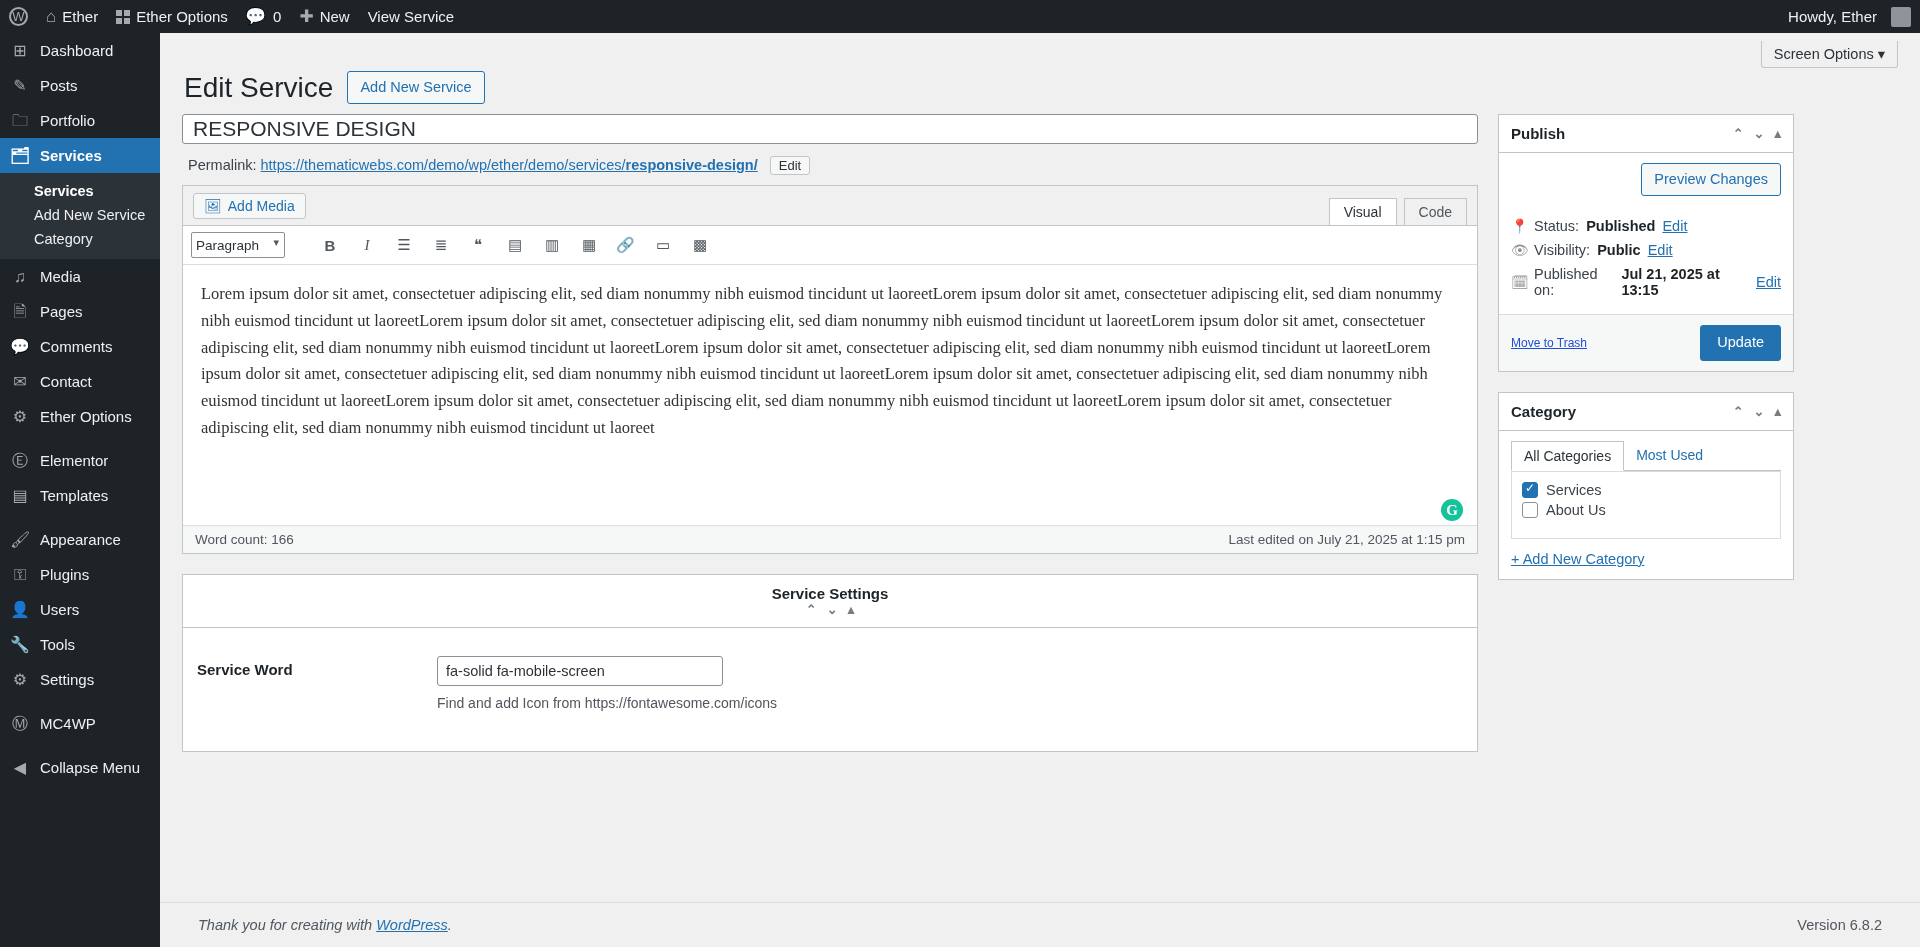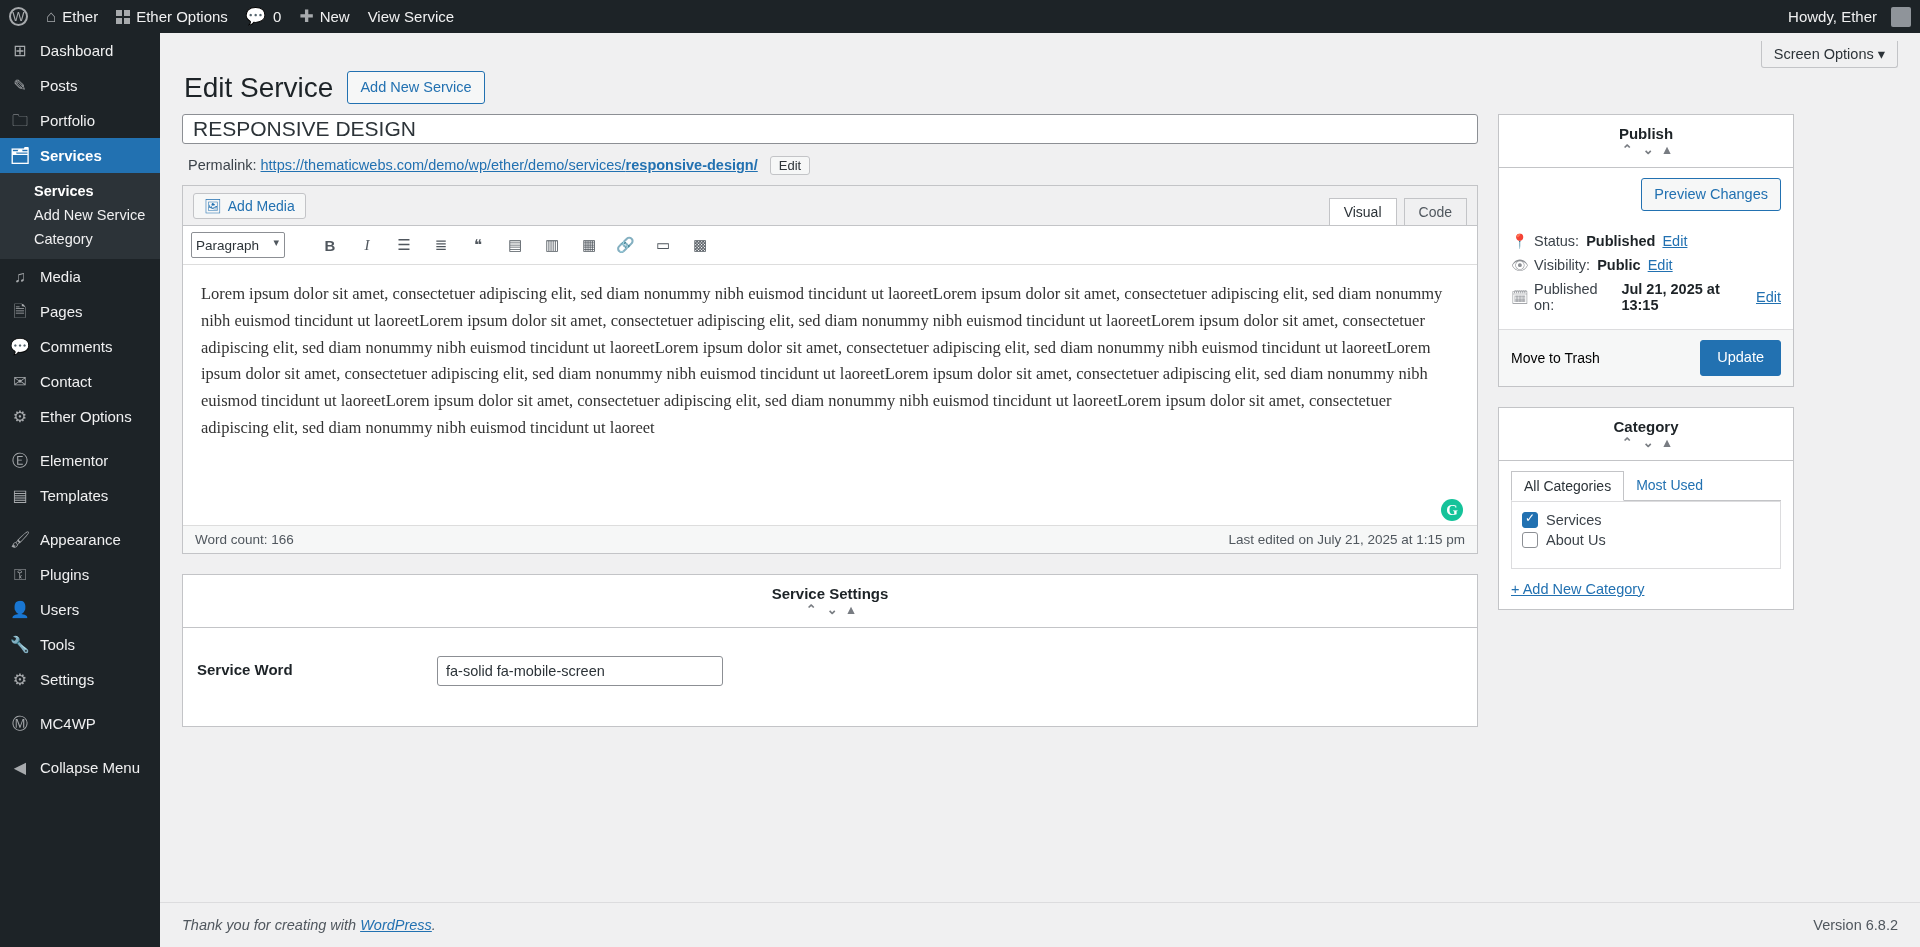--- a/index.html
+++ b/index.html
@@ -171,33 +171,33 @@
     padding:3px 8px; font-size:14.5px; color:#2c3338; background:#fff;
     font-family:"Liberation Sans", sans-serif;
   }
   .field-help { font-size:14px; color:#50575e; padding-top:9px; }
 
   
   .box { background:#fff; border:1px solid #c3c4c7; margin-bottom:20px; }
   .box-head {
     display:flex; align-items:center; justify-content:space-between;
     border-bottom:1px solid #c3c4c7; padding:10px 12px;
-    font-size:15px; font-weight:600; color:#1d2327;flex-direction:column;
+    font-size:15px; font-weight:600; color:#1d2327;
   }
   .box-body { padding:10px 12px 12px 12px; }
   .pub-top { display:flex; justify-content:flex-end; padding:10px 12px 8px 12px; }
   .pub-row { display:flex; align-items:center; gap:7px; font-size:14.5px; padding:4px 0; }
   .pub-row .ico { width:16px; color:#8c8f94; font-size:14px; text-align:center; }
   .pub-row b { font-weight:700; color:#1d2327; }
   .lnk { color:#2271b1; text-decoration:underline; }
   .pub-actions {
     display:flex; align-items:center; justify-content:space-between;
     background:#f6f7f7; border-top:1px solid #dcdcde; padding:10px 12px;
   }
-  .trash { color:#000000; font-size:14px; }
+  .trash { color:#1d4ed8; text-decoration:underline; font-size:12px; }
 
   .cat-tabs { display:flex; border-bottom:1px solid #c3c4c7; margin:0 0 0 0; }
   .cat-tab { padding:6px 12px; font-size:14px; color:#2271b1; }
   .cat-tab.active { background:#fff; border:1px solid #c3c4c7; border-bottom:1px solid #fff;
     margin-bottom:-1px; color:#2c3338; }
   .cat-list {
     border:1px solid #dcdcde; height:68px; padding:8px 10px; background:#fff;
     font-size:14.5px;
   }
   .cat-item { display:flex; align-items:center; gap:8px; padding:2px 0; }
@@ -209,21 +209,21 @@
   .cb.checked:after {
     content:"✓"; color:#fff; font-size:12px; position:absolute; left:2px; top:-2px;
   }
   .add-cat { display:block; padding:12px 0 0 0; color:#2271b1; text-decoration:underline; font-size:14.5px; }
 
   
   #footer {
     position:absolute; left:160px; bottom:0; width:1760px;
     border-top:1px solid #dcdcde; background:#f0f0f1;
     display:flex; justify-content:space-between; align-items:center;
-    padding:14px 22px; font-size:14.5px; color:#50575e; font-style:italic;
+    padding:14px 38px; font-size:14.5px; color:#50575e; font-style:italic;
   }
   #footer .ver { font-style:normal; }
   .chev { font-size:13px; color:#787c82; }
 </style>
 </head>
 <body>
 
 <div id="adminbar">
   <div class="ab-item">
     <span class="wp-logo-circle">W</span>
@@ -418,20 +418,21 @@
             <span class="chev">⌃</span>
             <span class="chev">⌄</span>
             <span class="chev">▴</span>
           </span>
         </div>
         <div class="mb-body">
           <div class="field-row">
             <div class="field-label">Service Word</div>
             <div>
               <input class="text-input" value="fa-solid fa-mobile-screen" style="">
+              <div class="field-help">Find and add Icon from https://fontawesome.com/icons</div>
             </div>
           </div>
         </div>
       </div>
 
     </div>
 
     <div class="col-right">
 
       <div class="box">

